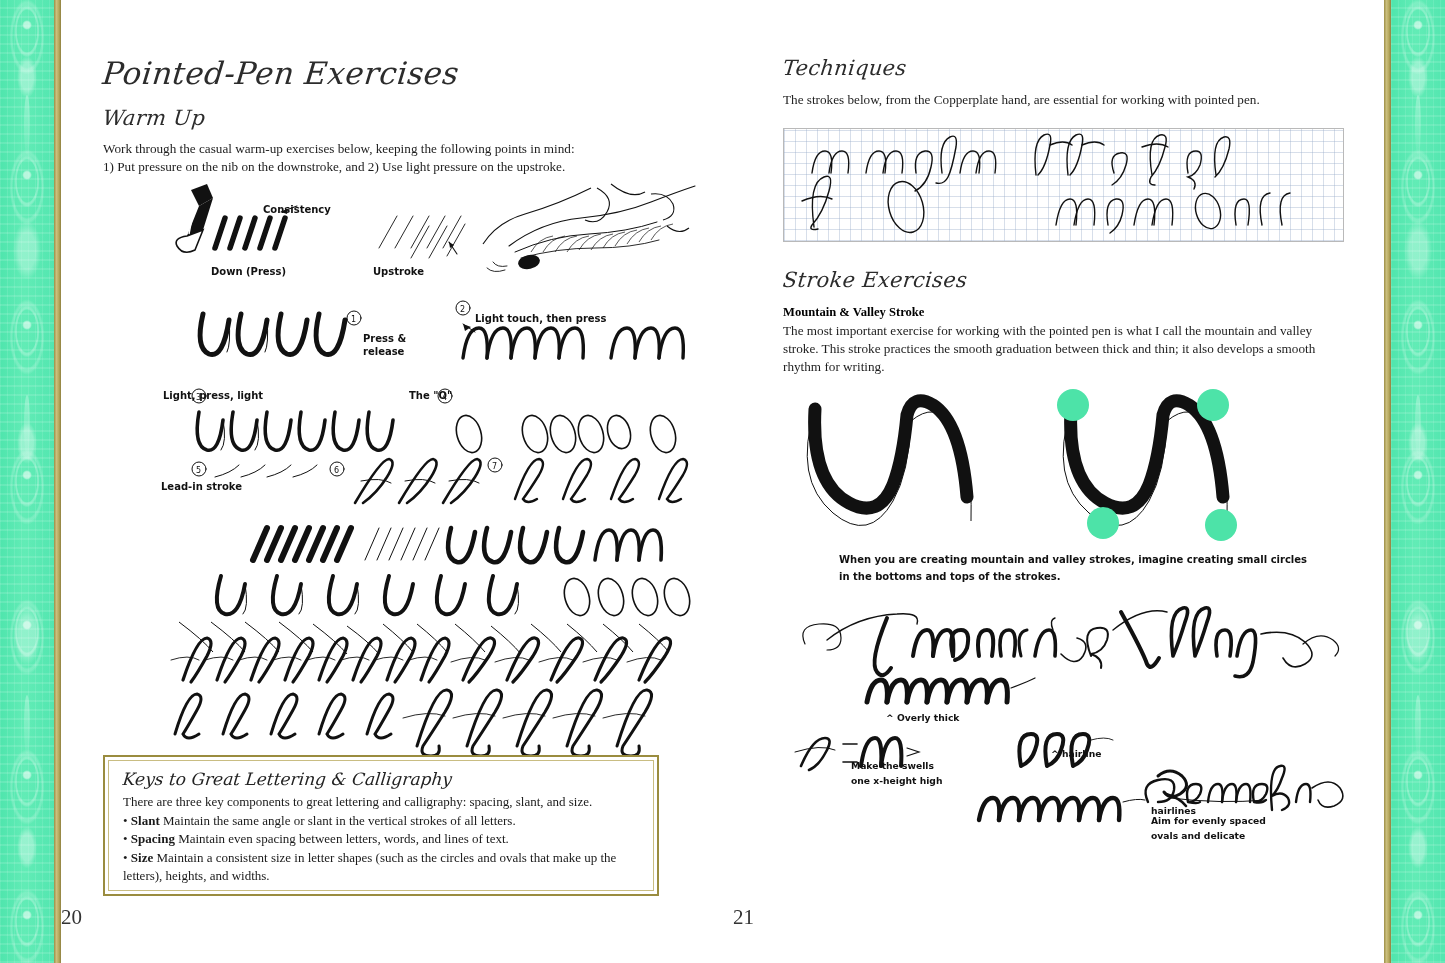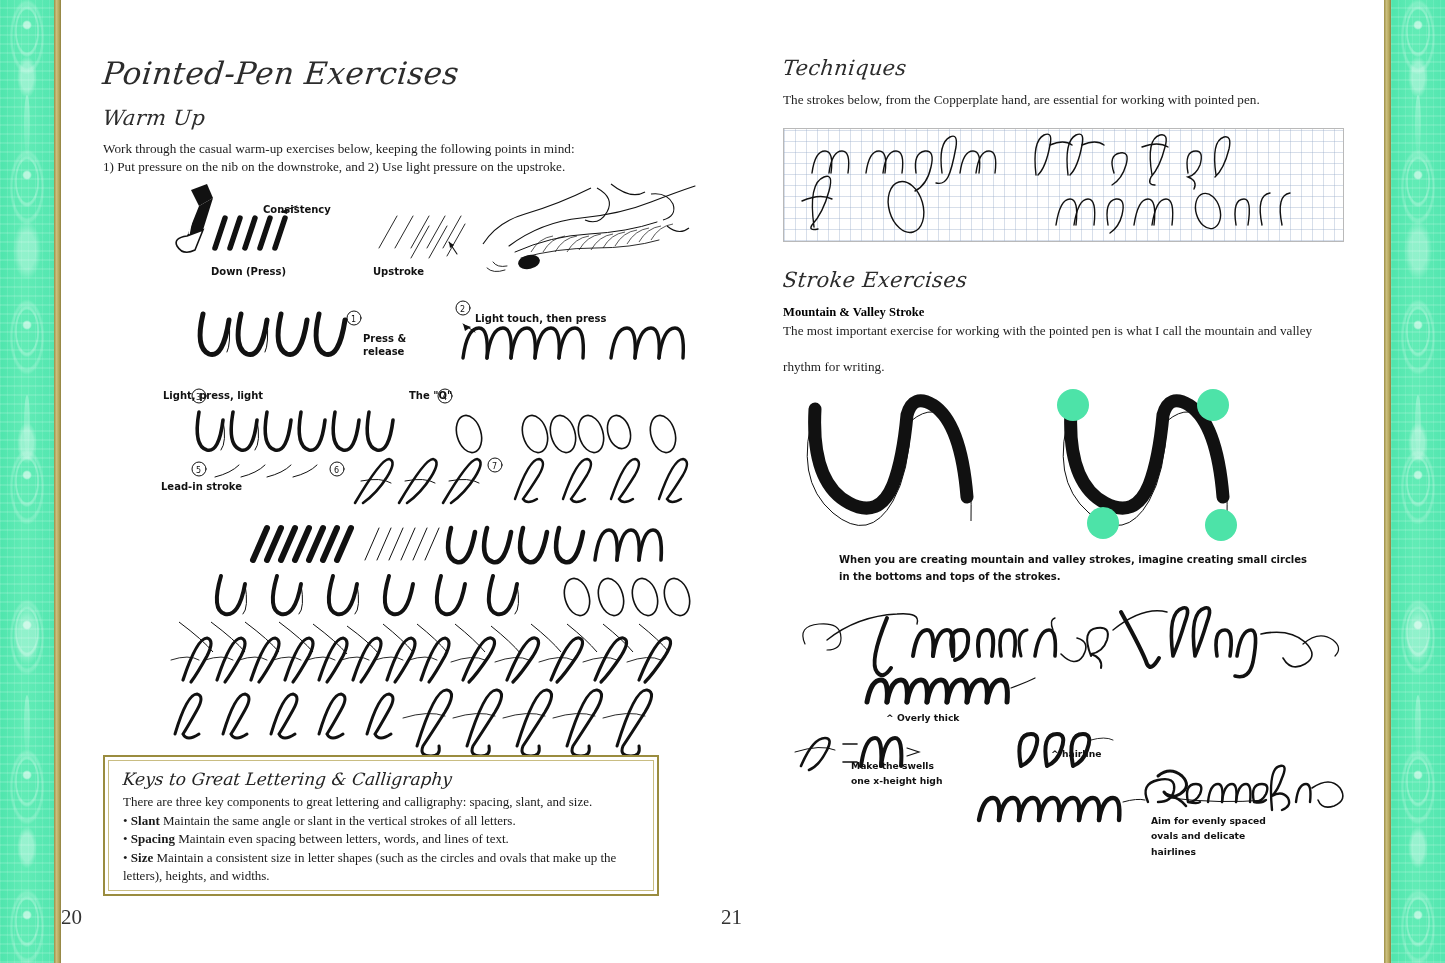--- a/index.html
+++ b/index.html
@@ -480,20 +480,21 @@
           <path d="M452 96 q-4 -26 8 -26 q8 0 4 26"></path>
           <path d="M478 96 q-6 -30 8 -32"></path>
           <path d="M498 96 q-6 -30 8 -32"></path>
         </g>
       </svg>
     </div>
 
     <div class="absbox h2" style="left:62px;top:268px;width:400px">Stroke Exercises</div>
     <div class="absbox" style="left:62px;top:305px;font-family:'Liberation Serif',serif;font-size:12.6px;font-weight:700;color:#000000">Mountain &amp; Valley Stroke</div>
     <div class="absbox body" style="left:62px;top:322px;width:590px">The most important exercise for working with the pointed pen is what I call the mountain and valley</div>
+    <div class="absbox body" style="left:62px;top:340px;width:590px">stroke. This stroke practices the smooth graduation between thick and thin; it also develops a smooth</div>
     <div class="absbox body" style="left:62px;top:358px;width:590px">rhythm for writing.</div>
 
     <svg class="absbox" style="left:70px;top:385px" width="560" height="160">
       <g>
         <path d="M24 24 q-4 74 34 94 q30 16 44 -18 q10 -26 14 -70 q6 -22 26 -10 q28 18 34 92" fill="none" stroke="#111" stroke-width="13" stroke-linecap="round"></path>
         <path d="M24 24 q-22 70 18 104 q36 30 60 -12 q16 -28 18 -80" fill="none" stroke="#111" stroke-width="1"></path>
         <path d="M120 36 q24 -20 40 4 q22 28 20 96" fill="none" stroke="#111" stroke-width="1"></path>
       </g>
       <g>
         <path d="M280 24 q-4 74 34 94 q30 16 44 -18 q10 -26 14 -70 q6 -22 26 -10 q28 18 34 92" fill="none" stroke="#111" stroke-width="13" stroke-linecap="round"></path>
@@ -598,20 +599,20 @@
         <path d="M100 40 q2 -18 10 -18 q6 0 4 18" stroke-width="2.4"></path>
         <path d="M118 40 q-4 -18 8 -18 q8 0 4 10 q-4 8 -12 8 q8 2 12 -2" stroke-width="2.4"></path>
         <path d="M136 48 q-4 -42 8 -44 q8 -2 2 12 q-4 12 -10 18 q10 -6 16 2 q4 8 -6 12" stroke-width="2.4"></path>
         <path d="M160 40 q2 -18 10 -18 q6 0 4 18" stroke-width="2.4"></path>
         <path d="M176 26 q18 -12 28 0 q8 12 -6 18 q-12 4 -16 -6" stroke-width="1.6"></path>
         <path d="M34 36 q50 6 96 2" stroke-width="1"></path>
       </g>
     </svg>
     <div class="absbox sans-sm" style="left:430px;top:815px">Aim for evenly spaced</div>
     <div class="absbox sans-sm" style="left:430px;top:830px">ovals and delicate</div>
-    <div class="absbox sans-sm" style="left:430px;top:846px">hairlines</div>
+    <div class="absbox sans-sm" style="left:430px;top:805px">hairlines</div>
     <div class="absbox" style="left:0;top:0;width:0;height:0;overflow:hidden">Remember</div>
     <div class="absbox" style="left:0;top:0;width:0;height:0;overflow:hidden">Mountain &amp; Valley</div>
 
-    <div class="absbox pagenum" style="left:0;top:905px;width:663px">21</div>
+    <div class="absbox pagenum" style="left:12px;top:905px;width:663px">21</div>
   </div>
 
 </div>
 
 </body></html>

